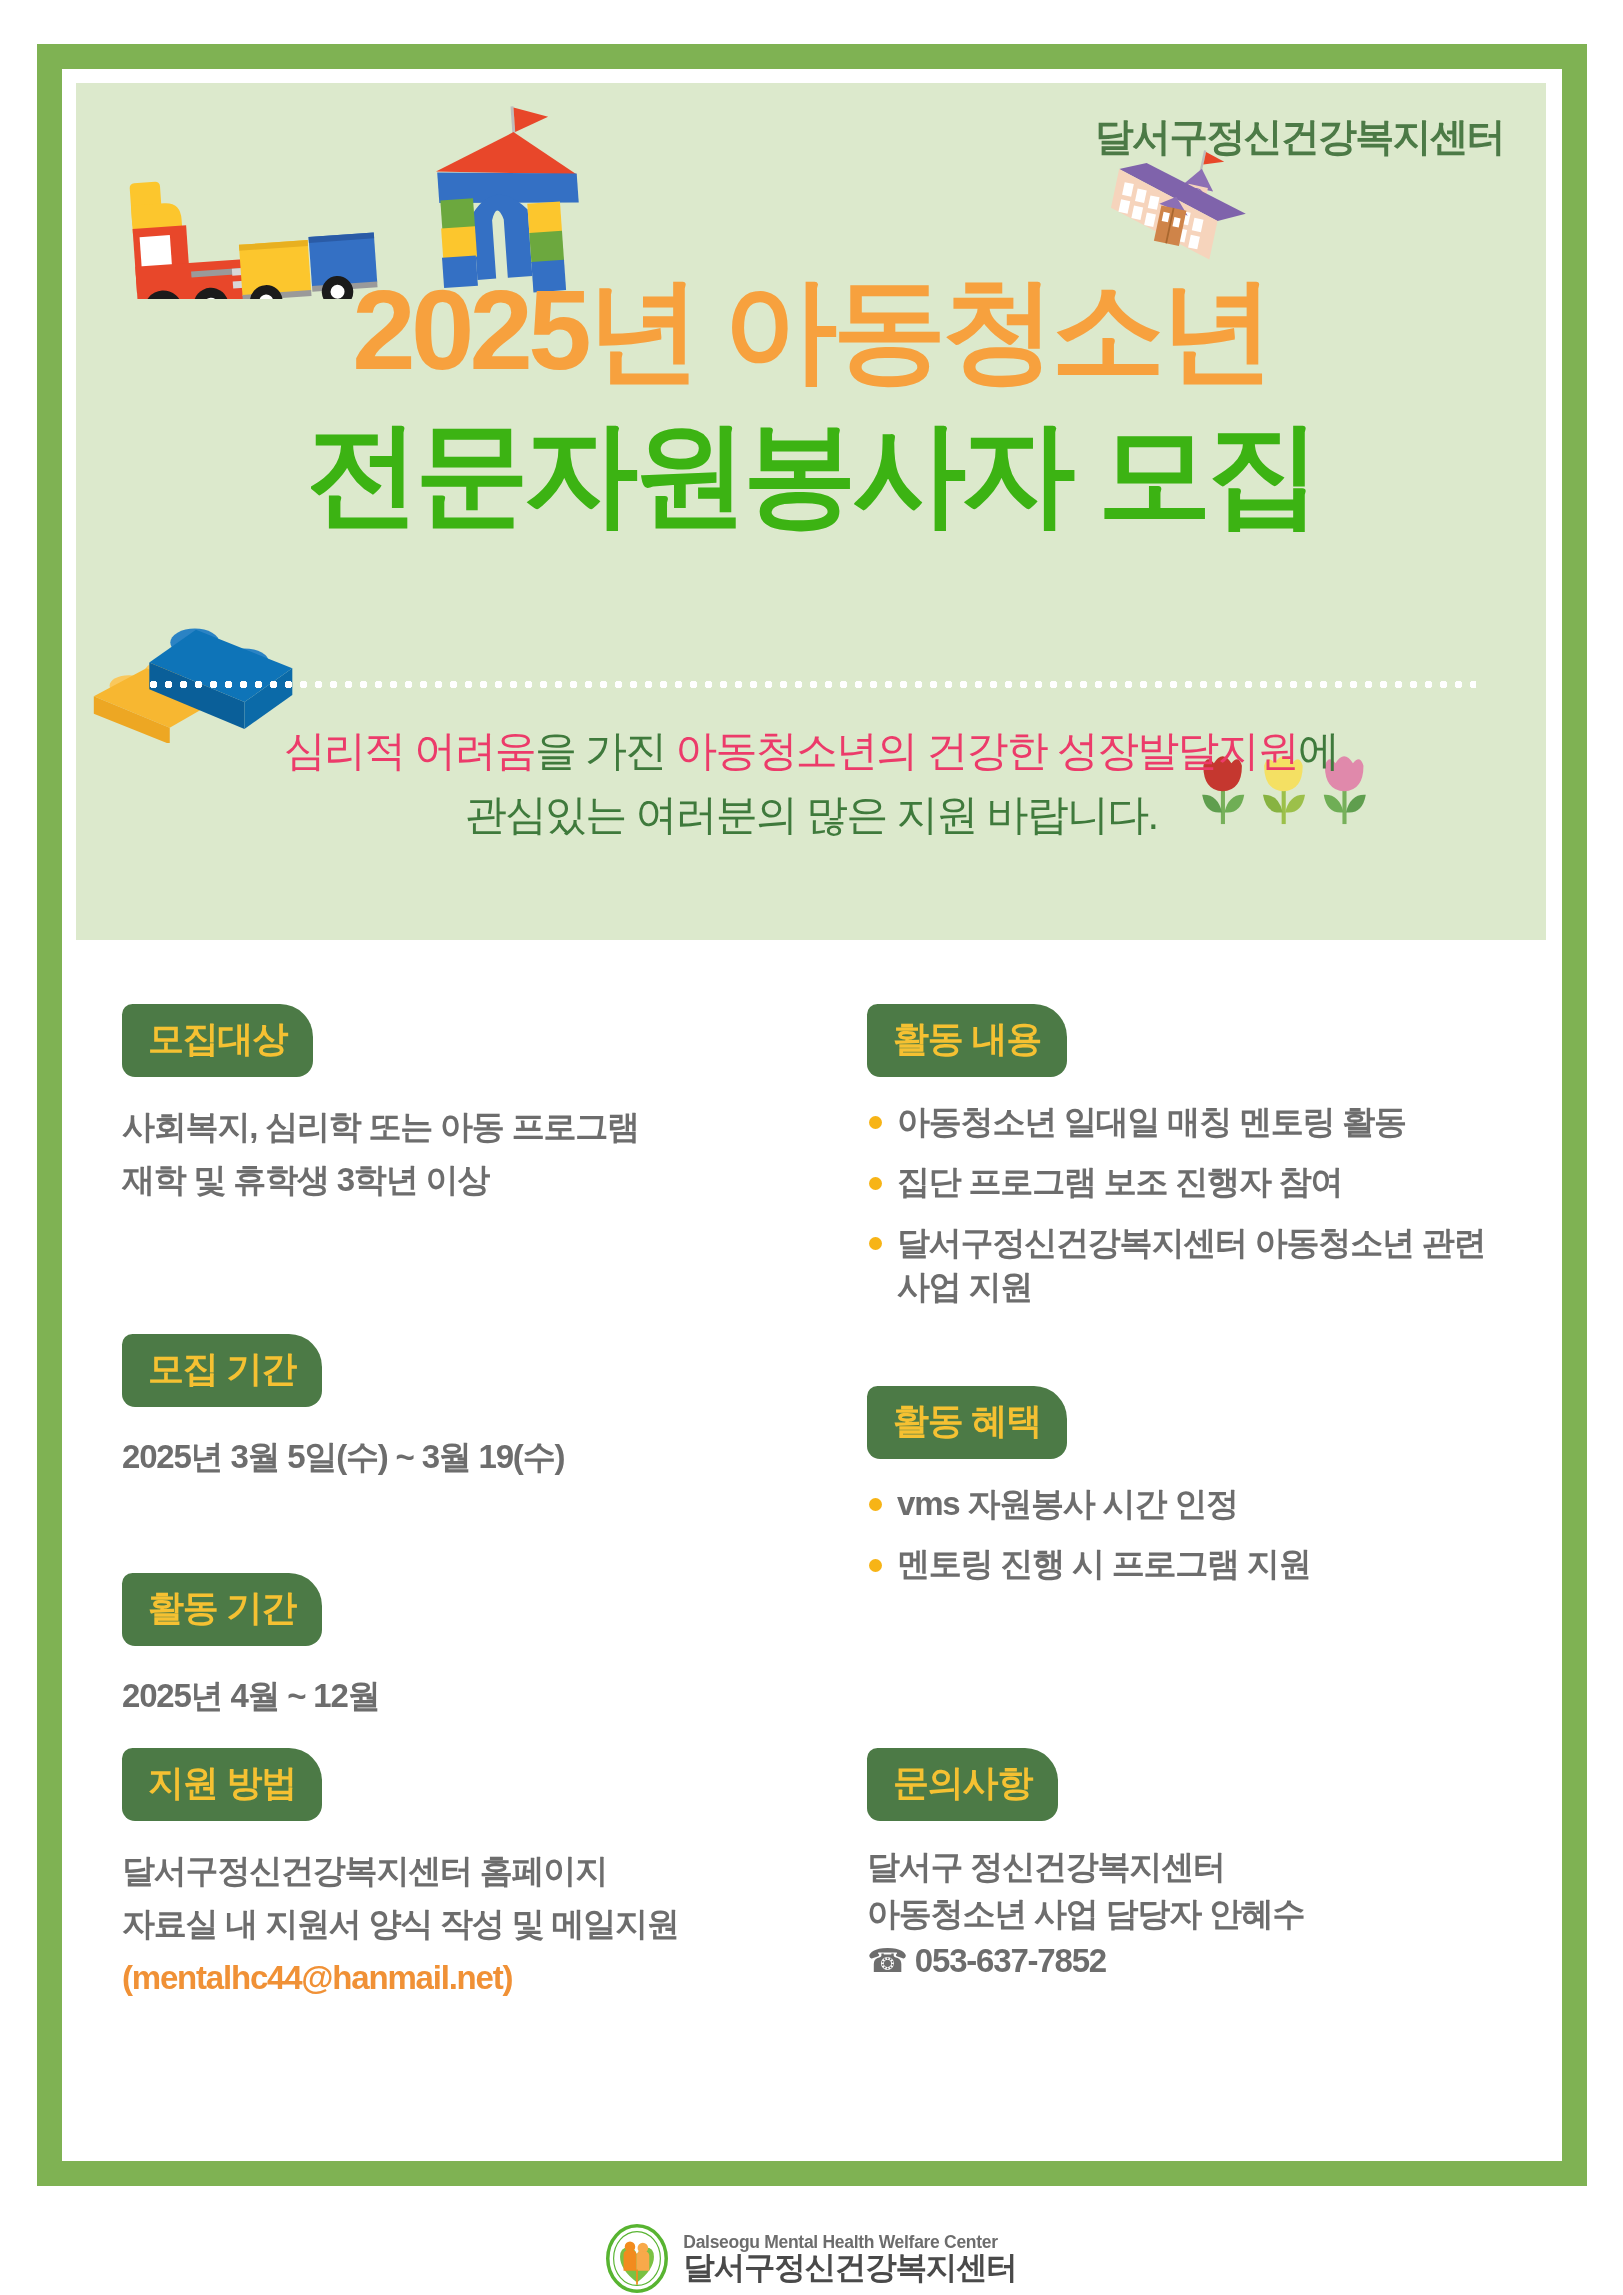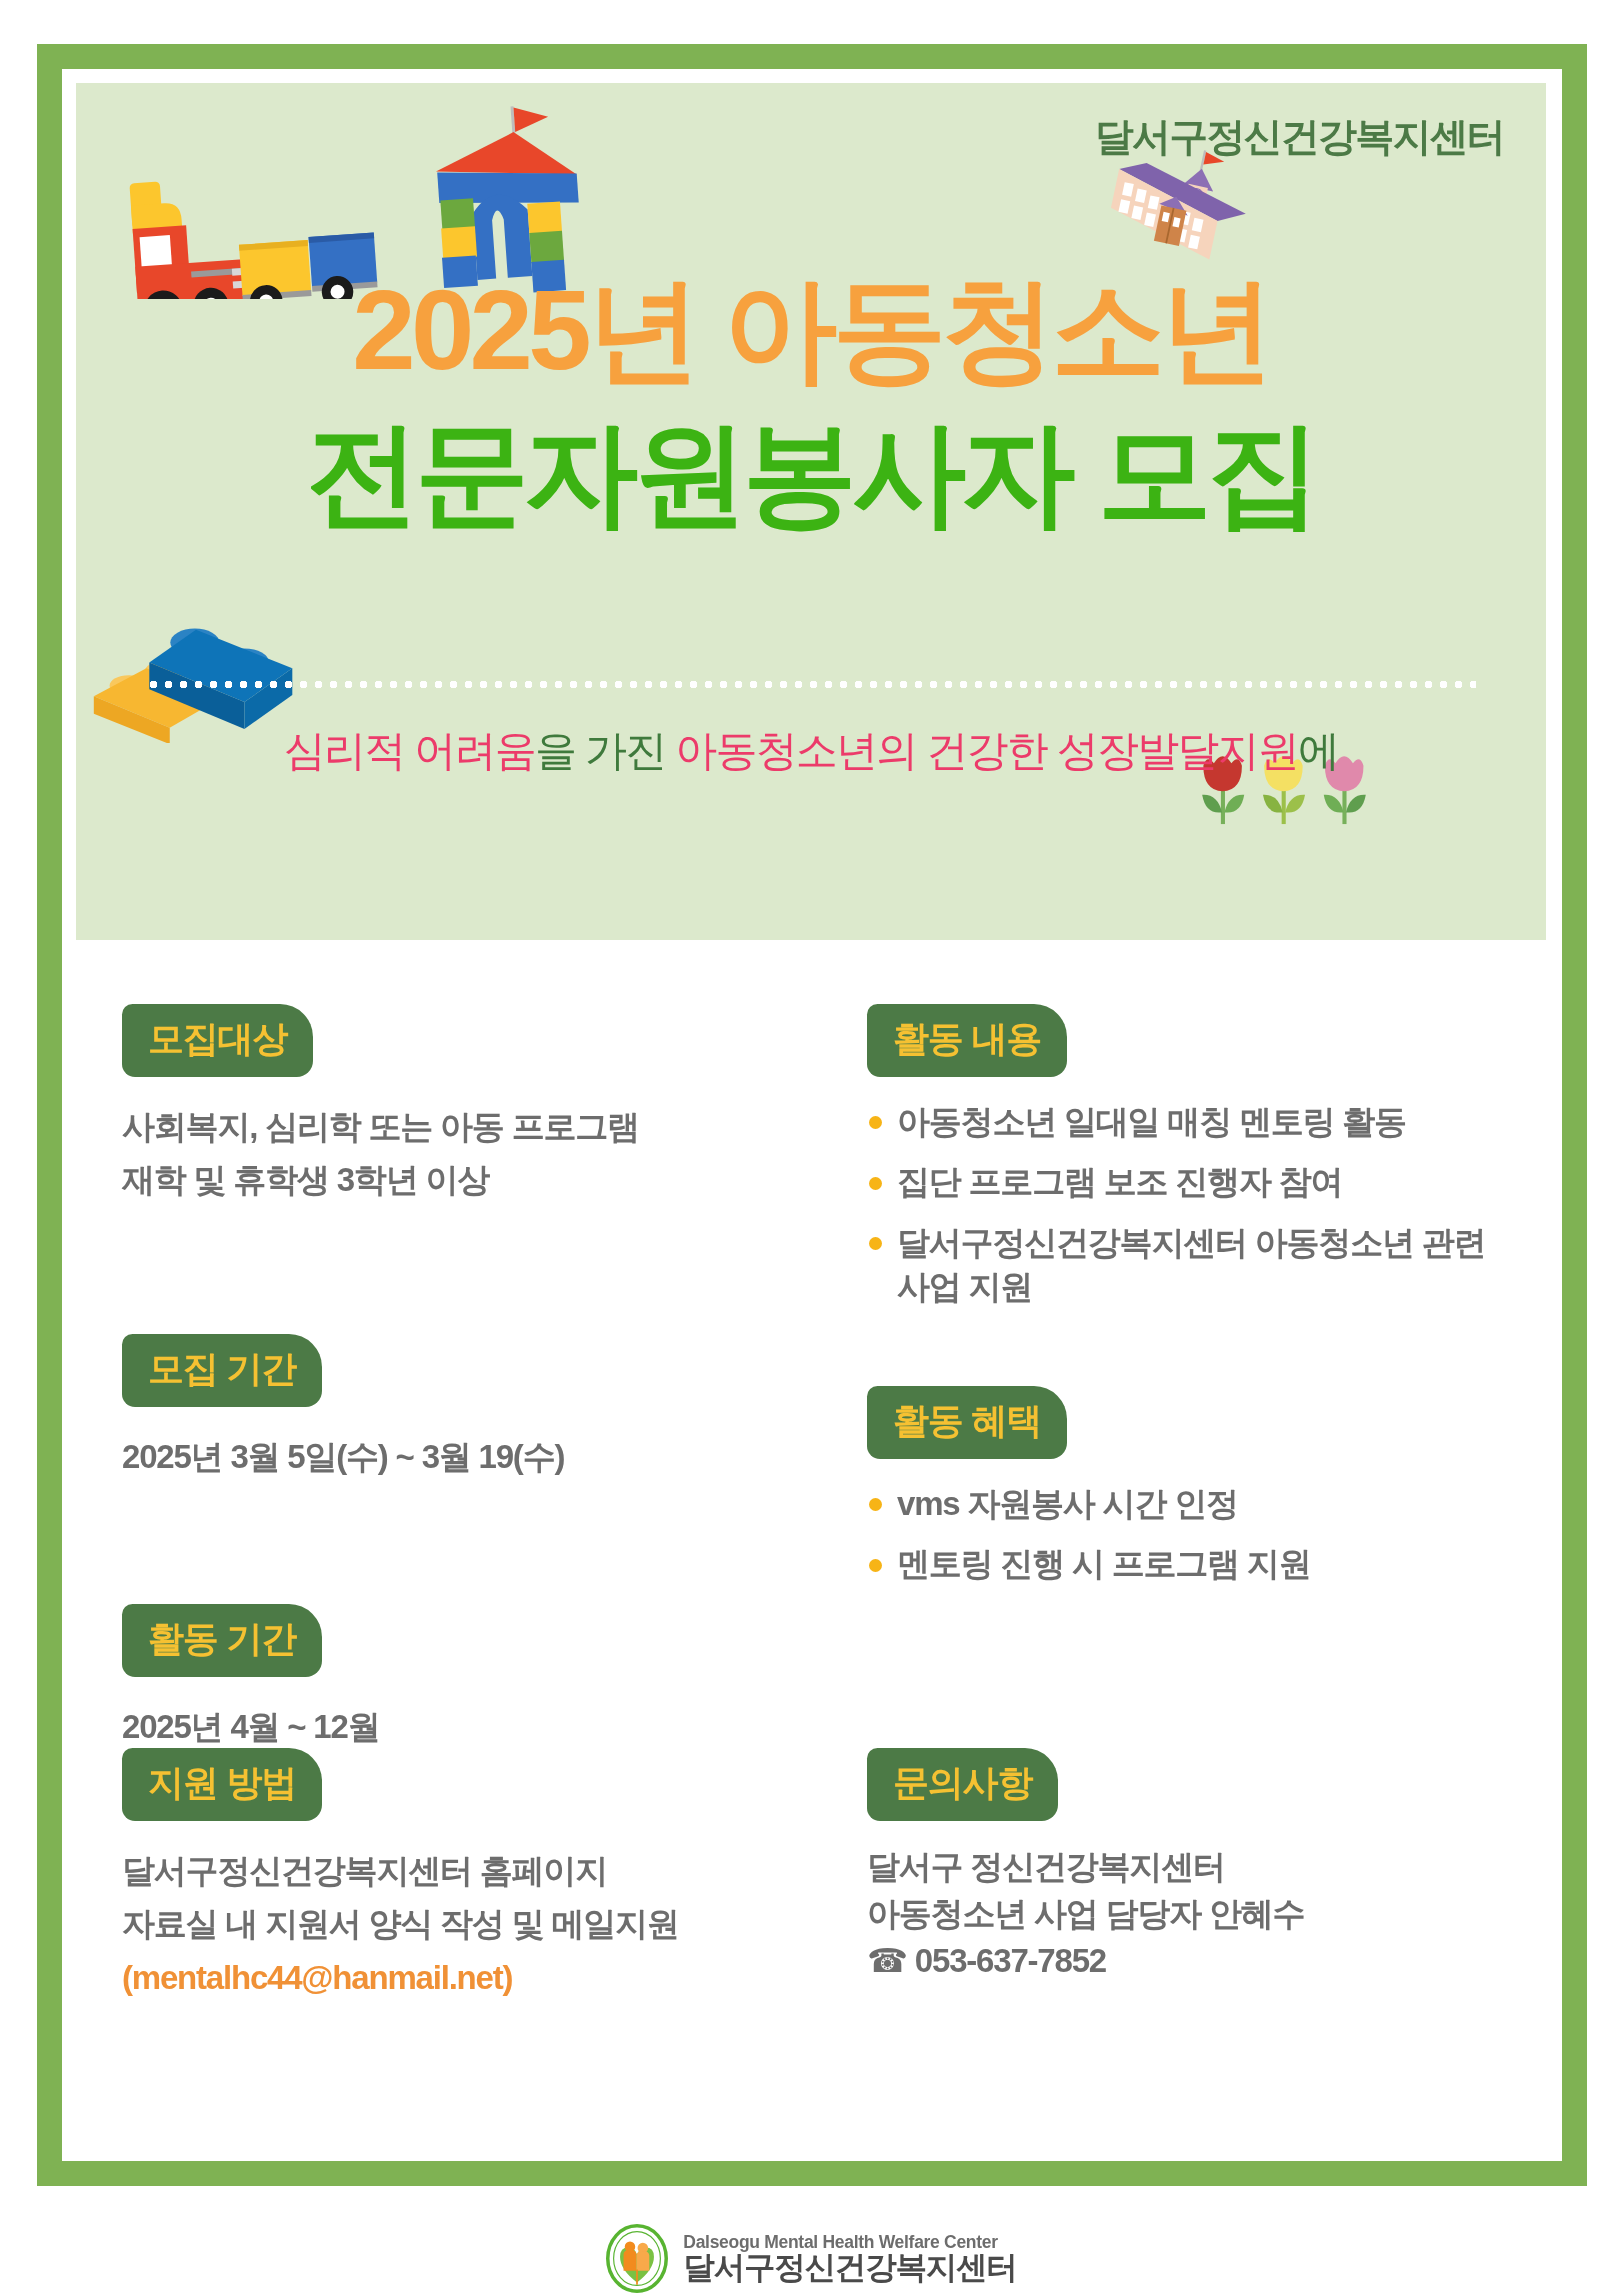--- a/index.html
+++ b/index.html
@@ -330,20 +330,21 @@
       <div class="title-line orange">2025년 아동청소년</div>
       <div class="title-line green">전문자원봉사자 모집</div>
     </div>
 
     <div class="dotted-rule"></div>
 
     <div class="lead">
       <div>
         <span class="pink">심리적 어려움</span><span>을 가진 </span><span class="pink">아동청소년의 건강한 성장발달지원</span><span>에</span>
       </div>
+      <div>관심있는 여러분의 많은 지원 바랍니다.</div>
     </div>
   </div>
 
   <div class="content">
 
     <div class="col col-left">
 
       <div class="section" style="top:64px">
         <div class="badge">모집대상</div>
         <div class="body-text">
@@ -352,21 +353,21 @@
         </div>
       </div>
 
       <div class="section" style="top:394px">
         <div class="badge">모집 기간</div>
         <div class="body-text">
           <div>2025년 3월 5일(수) ~ 3월 19(수)</div>
         </div>
       </div>
 
-      <div class="section" style="top:664px">
+      <div class="section" style="top:633px">
         <div class="badge">활동 기간</div>
         <div class="body-text">
           <div>2025년 4월 ~ 12월</div>
         </div>
       </div>
 
       <div class="section" style="top:808px">
         <div class="badge">지원 방법</div>
         <div class="body-text">
           <div>달서구정신건강복지센터 홈페이지</div>

